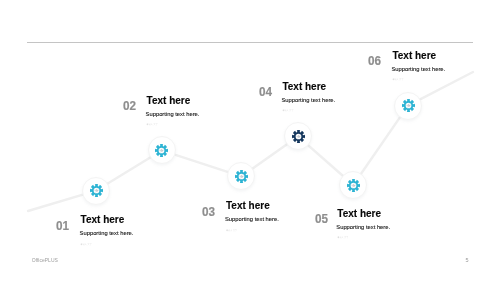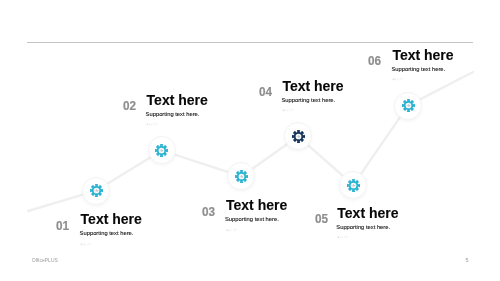--- a/index.html
+++ b/index.html
@@ -12,21 +12,21 @@
   svg.connector-svg{position:absolute;left:0;top:0;width:500px;height:281px;}
   .node{position:absolute;width:28px;height:28px;border-radius:50%;background:#ffffff;
         border:1px solid #f4f4f4;box-sizing:border-box;box-shadow:0 1.5px 3px rgba(150,160,170,0.10);
         display:flex;align-items:center;justify-content:center;}
   .node svg.gear{display:block;overflow:visible;}
   .gear-detail{fill:none;stroke:#9aa3ad;stroke-width:0.62;opacity:0.9;stroke-linecap:round;}
   .block{position:absolute;}
   .num{position:absolute;font-weight:700;font-size:13.5px;line-height:13.5px;color:#8e8e8e;
        letter-spacing:0px;white-space:nowrap;-webkit-text-stroke:0.18px #8e8e8e;
        transform:scaleX(0.87);transform-origin:left top;}
-  .title{font-weight:700;font-size:14px;line-height:9px;color:#080808;letter-spacing:0px;white-space:nowrap;-webkit-text-stroke:0.12px #080808;}
+  .title{font-weight:700;font-size:10px;line-height:9px;color:#080808;letter-spacing:0px;white-space:nowrap;-webkit-text-stroke:0.12px #080808;}
   .sub{font-size:5.8px;line-height:6px;color:#141414;margin-top:6px;margin-left:-1px;white-space:nowrap;-webkit-text-stroke:0.1px #141414;}
   .tiny{font-size:1.95px;line-height:3px;color:#dadada;margin-top:6.8px;letter-spacing:0.15px;white-space:nowrap;}
   .footer-left{position:absolute;left:31.8px;top:257.3px;font-size:5px;line-height:6px;color:#9d9d9d;}
   .footer-right{position:absolute;left:465.6px;top:256.5px;font-size:5.5px;line-height:6px;color:#999999;}
 </style>
 </head>
 <body>
 
 <svg width="0" height="0" style="position:absolute;left:-9999px;top:-9999px" aria-hidden="true">
   <defs>

